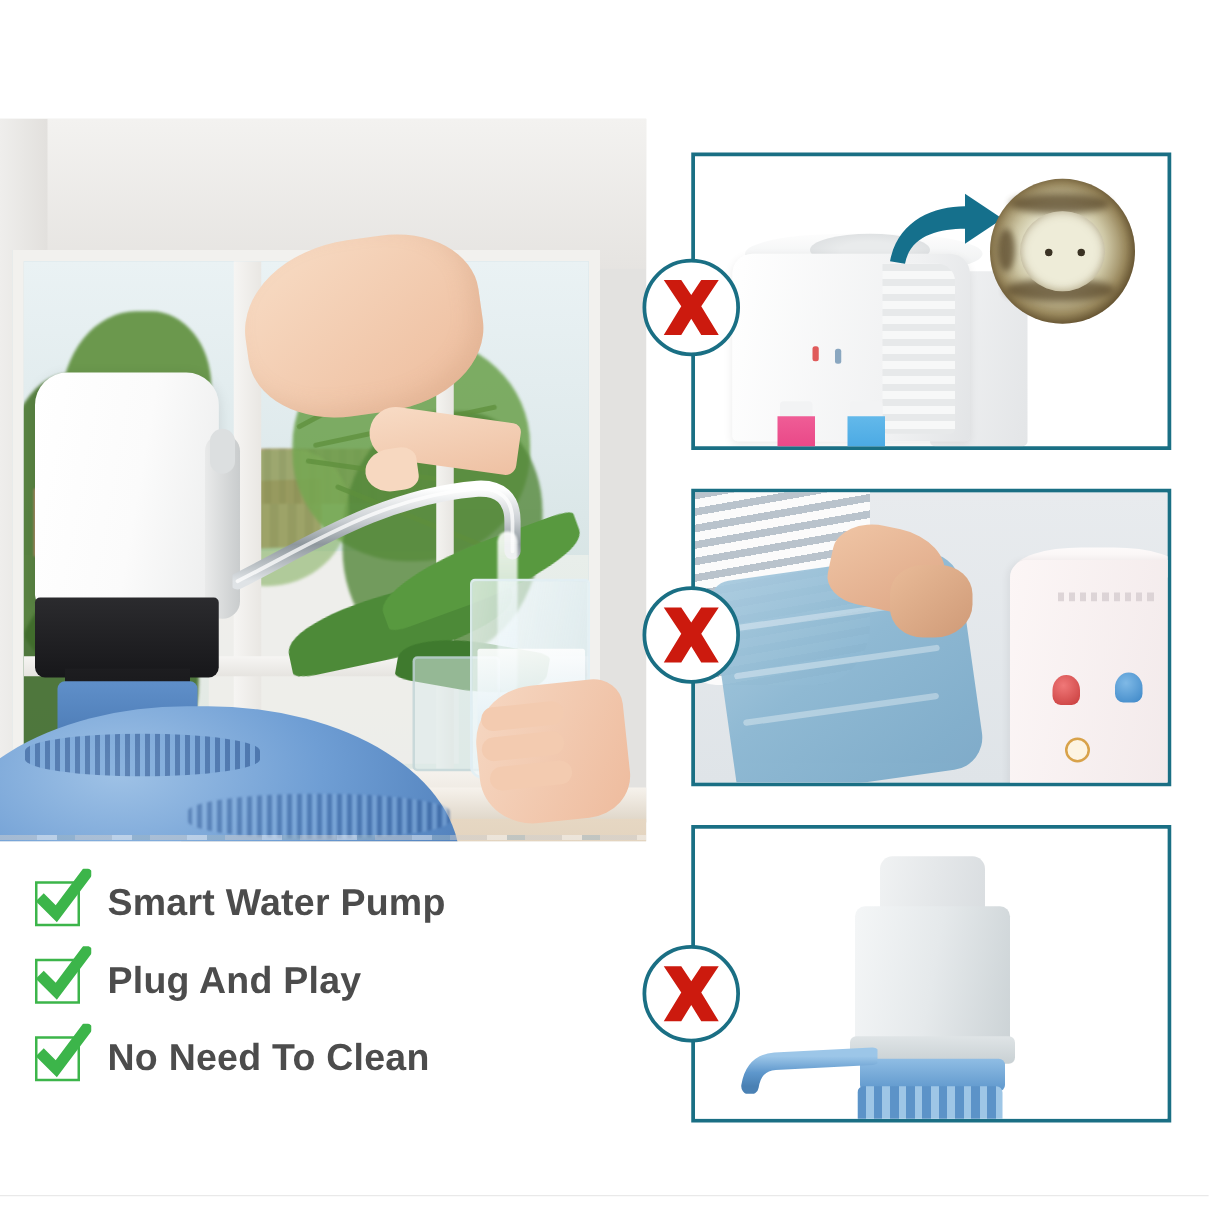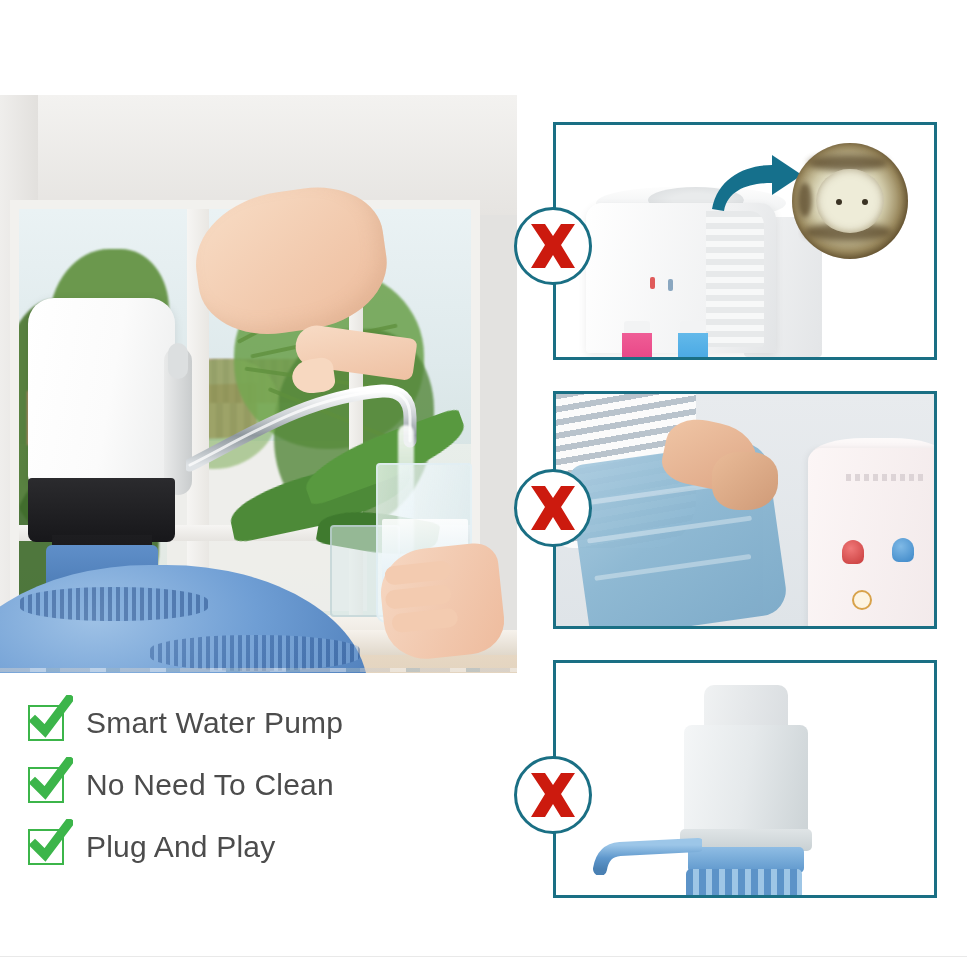--- a/index.html
+++ b/index.html
@@ -241,21 +241,21 @@
   }
   .check-row {
     display: flex; align-items: center; margin-bottom: 16px; height: 46px;
   }
   .check-box {
     position: relative; width: 36px; height: 36px; flex: 0 0 36px;
     border: 2px solid #3cb54a; margin-right: 22px;
   }
   .check-box svg { position:absolute; left:-3px; top:-12px; width:46px; height:46px; }
   .check-label {
-    font-size: 30px; color: #4c4c4c; font-weight: normal;
+    font-size: 30px; color: #4c4c4c; font-weight: bold;
     letter-spacing: .2px; white-space: nowrap;
   }
 
   
   .panel {
     position: absolute;
     border: 3px solid #1a6f84;
     background: #ffffff;
     overflow: hidden;
   }
@@ -527,30 +527,30 @@
       </div>
       <div class="check-label">Smart Water Pump</div>
     </div>
 
     <div class="check-row">
       <div class="check-box">
         <svg viewBox="0 0 46 46" xmlns="http://www.w3.org/2000/svg">
           <path d="M8 26 L 18 36 L 42 4" fill="none" stroke="#3cb54a" stroke-width="9" stroke-linecap="square" stroke-linejoin="miter"></path>
         </svg>
       </div>
-      <div class="check-label">No Need To Clean</div>
+      <div class="check-label">Plug And Play</div>
     </div>
 
     <div class="check-row">
       <div class="check-box">
         <svg viewBox="0 0 46 46" xmlns="http://www.w3.org/2000/svg">
           <path d="M8 26 L 18 36 L 42 4" fill="none" stroke="#3cb54a" stroke-width="9" stroke-linecap="square" stroke-linejoin="miter"></path>
         </svg>
       </div>
-      <div class="check-label">Plug And Play</div>
+      <div class="check-label">No Need To Clean</div>
     </div>
 
   </div>
 
   <div class="panel" id="panel-1">
     <div class="disp-top"></div>
     <div class="disp-hole"></div>
     <div class="disp-side"></div>
     <div class="disp-body"></div>
     <div class="disp-fins"></div>

